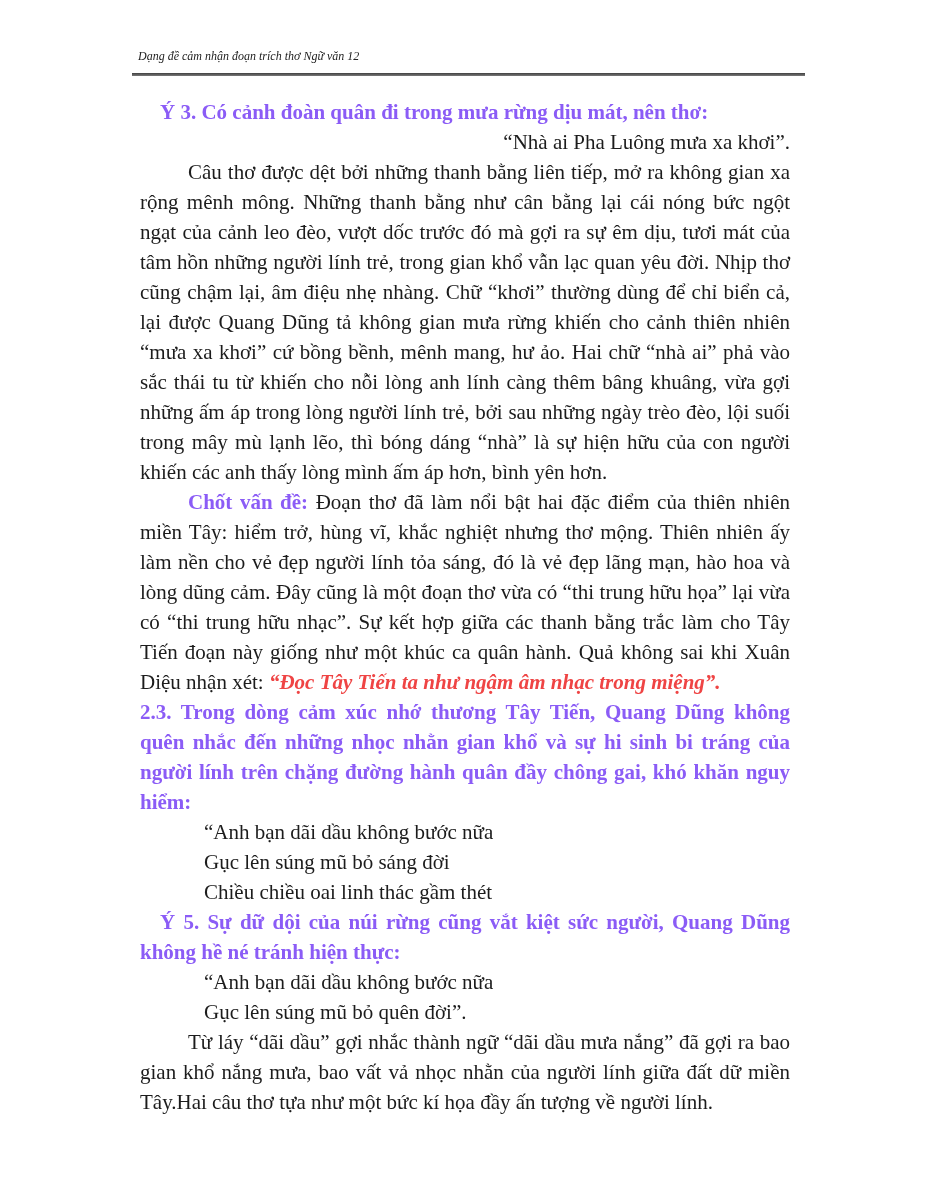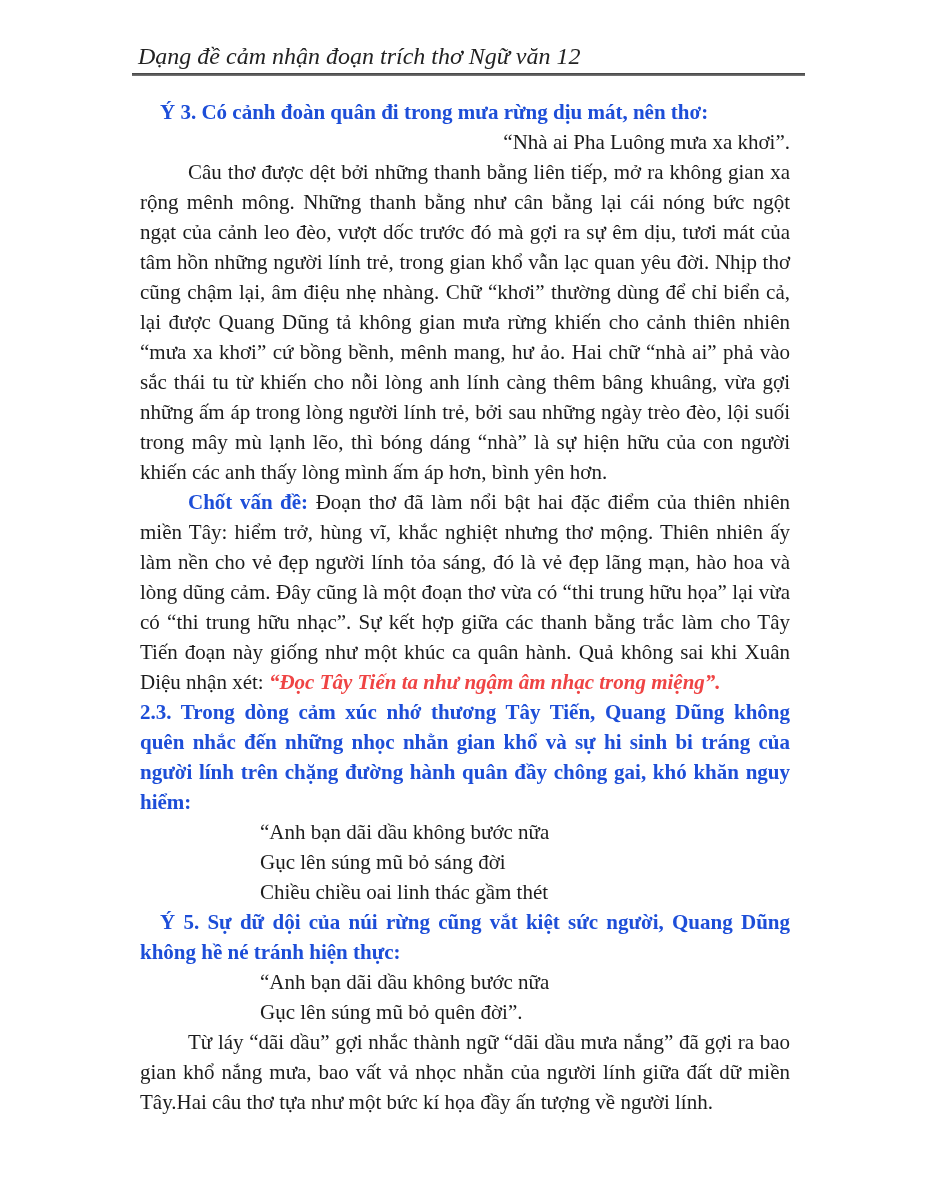--- a/index.html
+++ b/index.html
@@ -16,45 +16,45 @@
     box-sizing: border-box;
     padding: 44px 137px 0 140px;
   }
   .running-header {
     position: relative;
     margin-left: -8px;
     width: 673px;
   }
   .header-title {
     font-style: italic;
-    font-size: 24px;
+    font-size: 12px;
     line-height: 24px;
     color: #222;
     padding-left: 6px;
   }
   .header-rule {
     margin-top: 5px;
     height: 3px;
     background: linear-gradient(#3f3f3f, #7a7a7a);
   }
   .body-text {
     margin-top: 21px;
     font-size: 21px;
     line-height: 30px;
     text-align: justify;
   }
   .body-text p { margin: 0; }
-  .h-bold { font-weight: bold; color: #1d4ed8; }
+  .h-bold { font-weight: bold; color: #8b5cf6; }
   .indent-sm { text-indent: 20px; }
   .para { text-indent: 48px; }
   .quote-line {
     text-align: right;
     margin-left: 165px;
   }
-  .poem { text-align: left; margin-left: 120px; }
+  .poem { text-align: left; margin-left: 64px; }
   .poem div { white-space: nowrap; }
   .bold-italic { font-weight: bold; font-style: italic; color: #ef4444; }
   .page-number { font-size: 20px; line-height: 30px; text-align: left; }
 </style>
 </head>
 <body>
 
 <div class="page">
 
   <div class="running-header">

